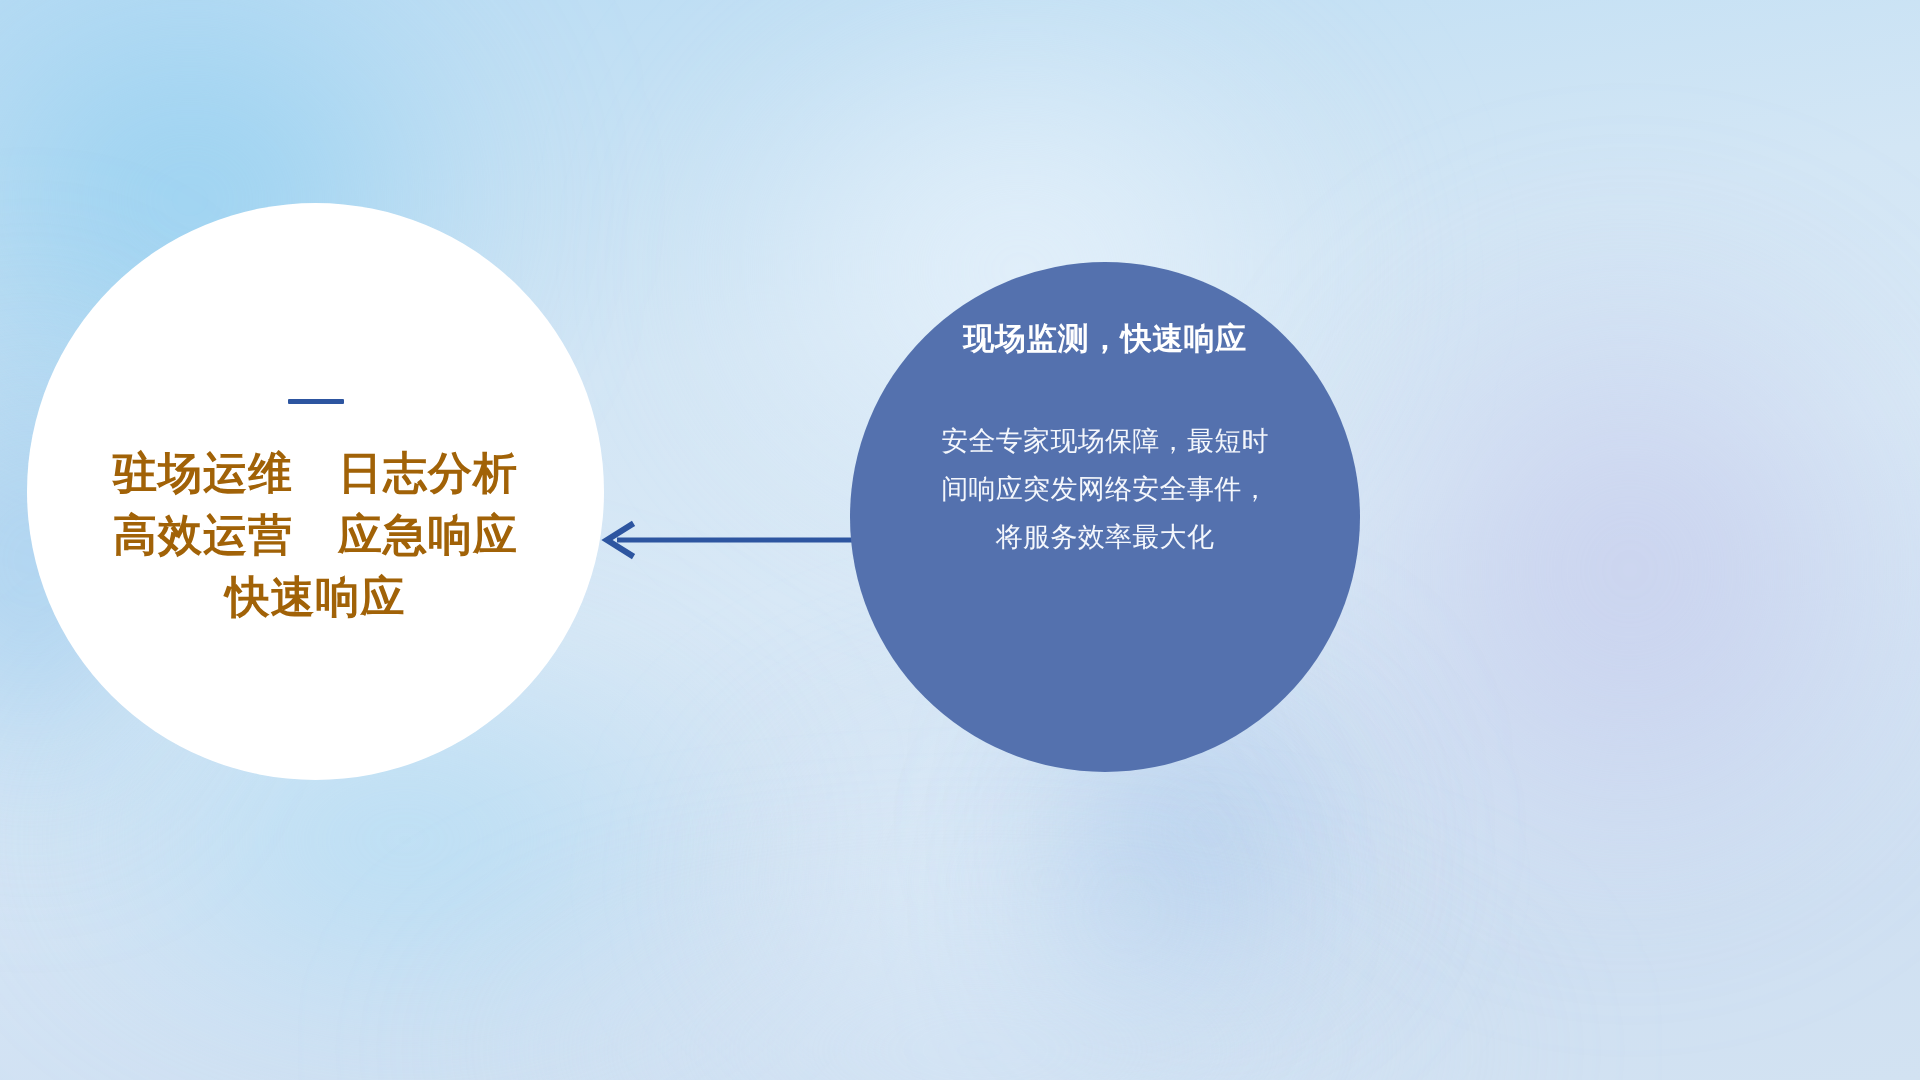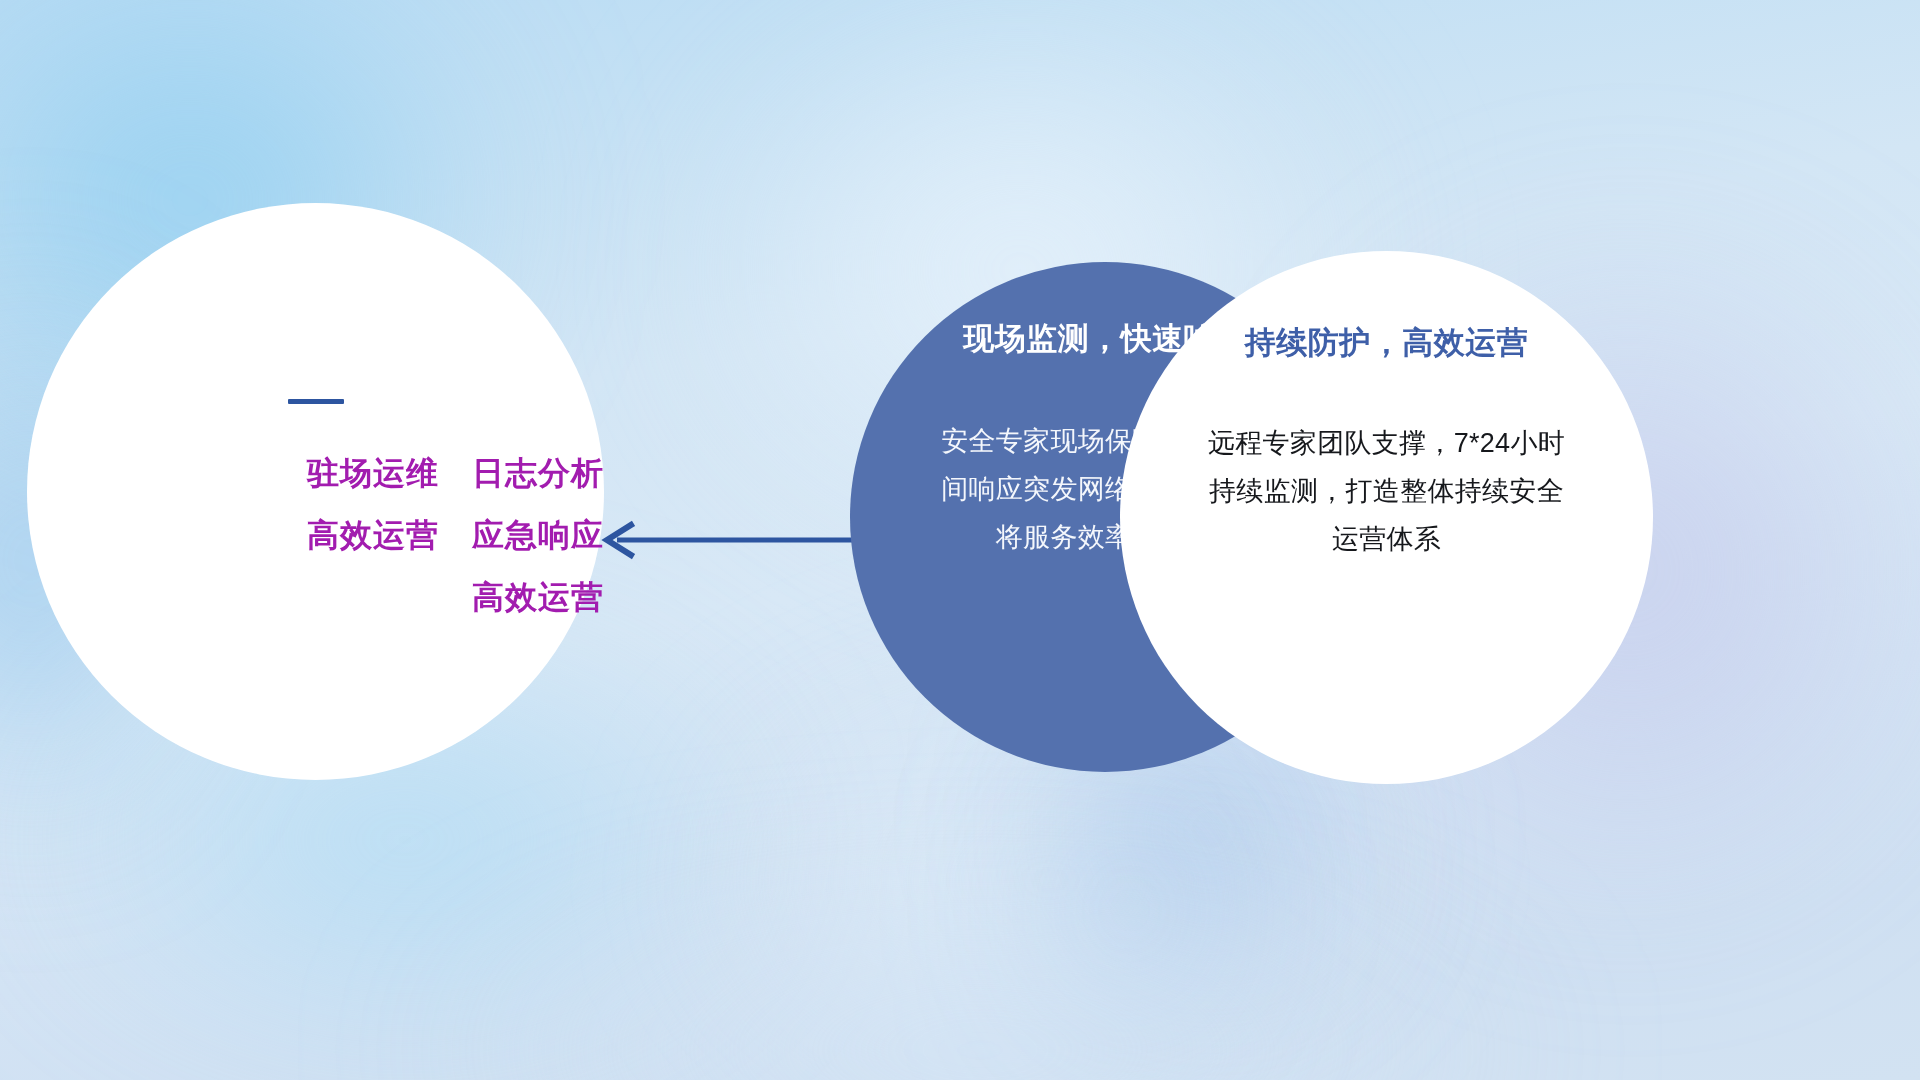--- a/index.html
+++ b/index.html
@@ -108,27 +108,26 @@
     height: 5px;
     border-radius: 1px;
     margin-top: 196px;
   }
   .circle-left .keyword-rows {
     margin-top: 38px;
     width: 100%;
     text-align: center;
   }
   .circle-left .kw-row {
-    color: #a21caf;
+    color: #a16207;
     font-weight: bold;
-    font-size: 32px;
+    font-size: 44px;
     line-height: 62px;
     letter-spacing: 1px;
     white-space: nowrap;
-    text-align: right;
   }
 
   .circle-mid {
     left: 850px;
     top: 262px;
     width: 510px;
     height: 510px;
     background: #5471ae;
     z-index: 6;
     justify-content: flex-start;
@@ -214,27 +213,23 @@
         <polyline points="36,9 12,24 36,39" fill="none" stroke="#2d55a0" stroke-width="6" stroke-linecap="square" stroke-linejoin="miter"></polyline>
       </g>
     </svg>
   </div>
 
   <div class="circle circle-left">
     <div class="divider" style="background:#2d55a0"></div>
     <div class="keyword-rows">
       <div class="kw-row">驻场运维　日志分析</div>
       <div class="kw-row">高效运营　应急响应</div>
-      <div class="kw-row">高效运营</div>
+      <div class="kw-row">快速响应</div>
     </div>
   </div>
 
   <div class="circle circle-mid">
     <div class="card-title">现场监测，快速响应</div>
     <div class="card-body">安全专家现场保障，最短时间响应突发网络安全事件，将服务效率最大化</div>
   </div>
 
-  <div class="circle circle-right">
-    <div class="card-title">持续防护，高效运营</div>
-    <div class="card-body">远程专家团队支撑，7*24小时持续监测，打造整体持续安全运营体系</div>
-  </div>
 
 </div>
 
 </body></html>

